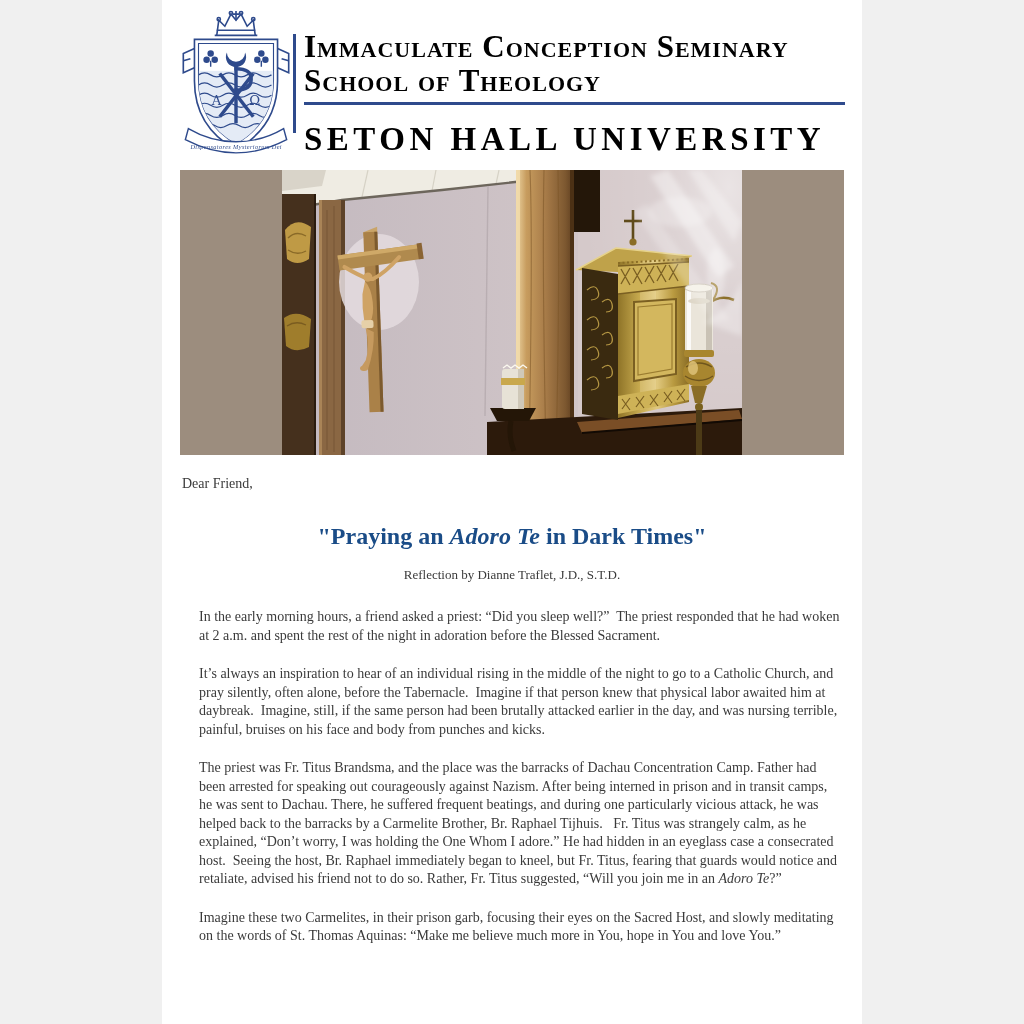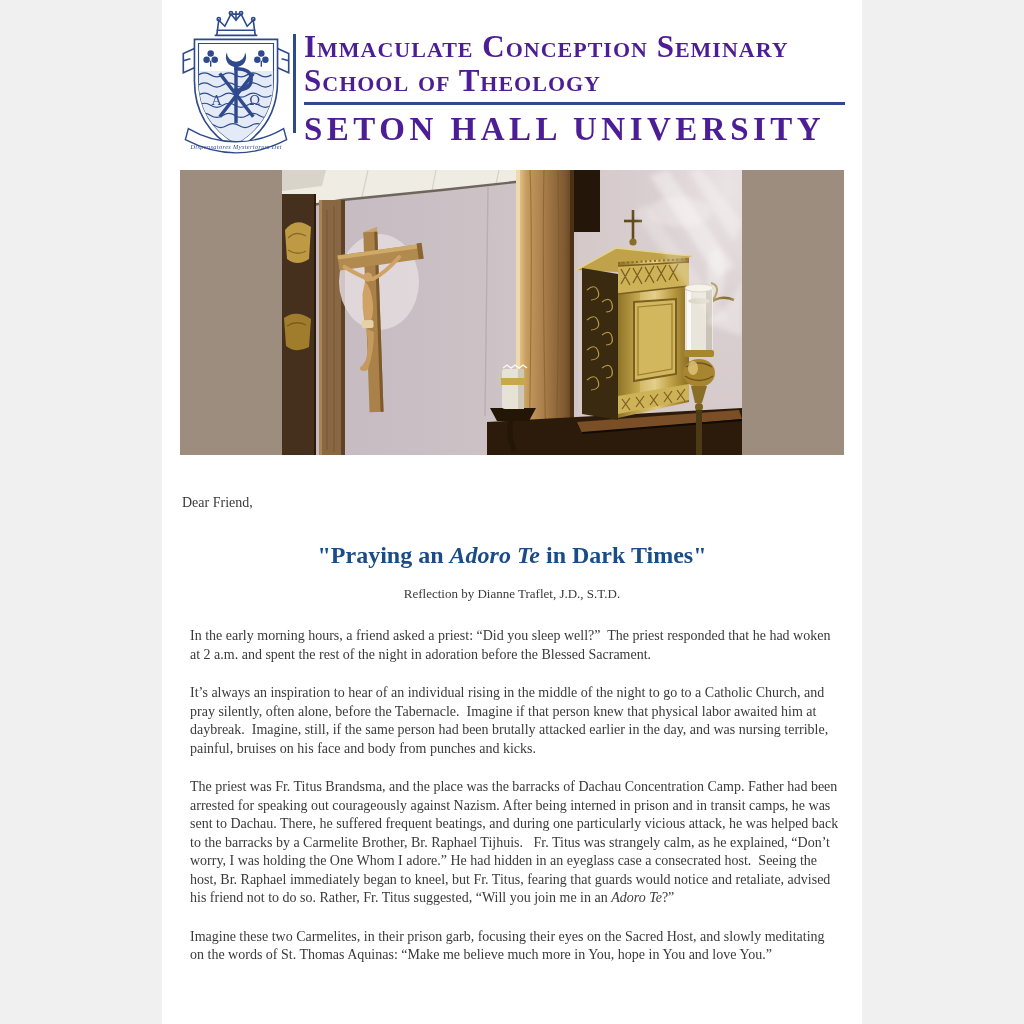--- a/index.html
+++ b/index.html
@@ -9,50 +9,50 @@
     font-family:"Liberation Serif", serif;
   }
   .column{
     width:700px;height:1024px;margin:0 auto;background:#ffffff;
     position:relative;overflow:hidden;
   }
   
   .masthead{position:relative;height:170px;background:#fff;}
   .crest{position:absolute;left:18px;top:8px;width:112px;height:152px;}
   .vrule{position:absolute;left:131px;top:34px;width:3px;height:99px;background:#2e4a8c;}
-  .mast-text{position:absolute;left:142px;top:30px;width:541px;color:#4c1d95;}
+  .mast-text{position:absolute;left:142px;top:30px;width:541px;color:#000000;}
   .mast-line1,.mast-line2{
     font-variant:small-caps;font-size:31px;line-height:34px;
     letter-spacing:1px;white-space:nowrap;font-weight:600;
   }
   .hrule{height:3px;background:#2e4a8c;margin:4px 0 0 0;width:541px;}
   .mast-line3{
     font-size:33px;font-weight:bold;letter-spacing:4.5px;
-    white-space:nowrap;margin-top:6px;
+    white-space:nowrap;margin-top:16px;
   }
   
   .hero{
     margin:0 18px;height:285px;background:#9c8d7e;
     display:flex;justify-content:center;align-items:stretch;overflow:hidden;
   }
   .hero svg{display:block;}
   
   .letter{
     padding:0 20px;color:#3a3a3a;font-size:14px;line-height:18.5px;
   }
-  .salutation{margin:39px 0 0 0;white-space:pre-wrap;font-family:Liberation Serif, serif;}
+  .salutation{margin:20px 0 0 0;white-space:pre-wrap;font-family:Liberation Serif, serif;}
   .title{
     margin:28px 0 0 0;text-align:center;color:#1a4c87;
     font-size:24px;line-height:28px;font-weight:bold;
     font-family:"Liberation Serif", serif;
   }
   .title em{font-style:italic;}
   .sub1{margin:22px 0 0 0;text-align:center;font-size:15px;}
   .sub2{margin:16px 0 0 0;text-align:center;font-size:13px;}
-  .para{margin:20px 0 0 8px;white-space:pre-wrap;}
+  .para{margin:20px 0 0 17px;white-space:pre-wrap;}
   .para-first{margin-top:24px;}
   .para em{font-style:italic;}
 </style>
 </head>
 <body>
 
 <div class="column">
 
   <div class="masthead">
     <svg class="crest" viewBox="0 0 110 150">

